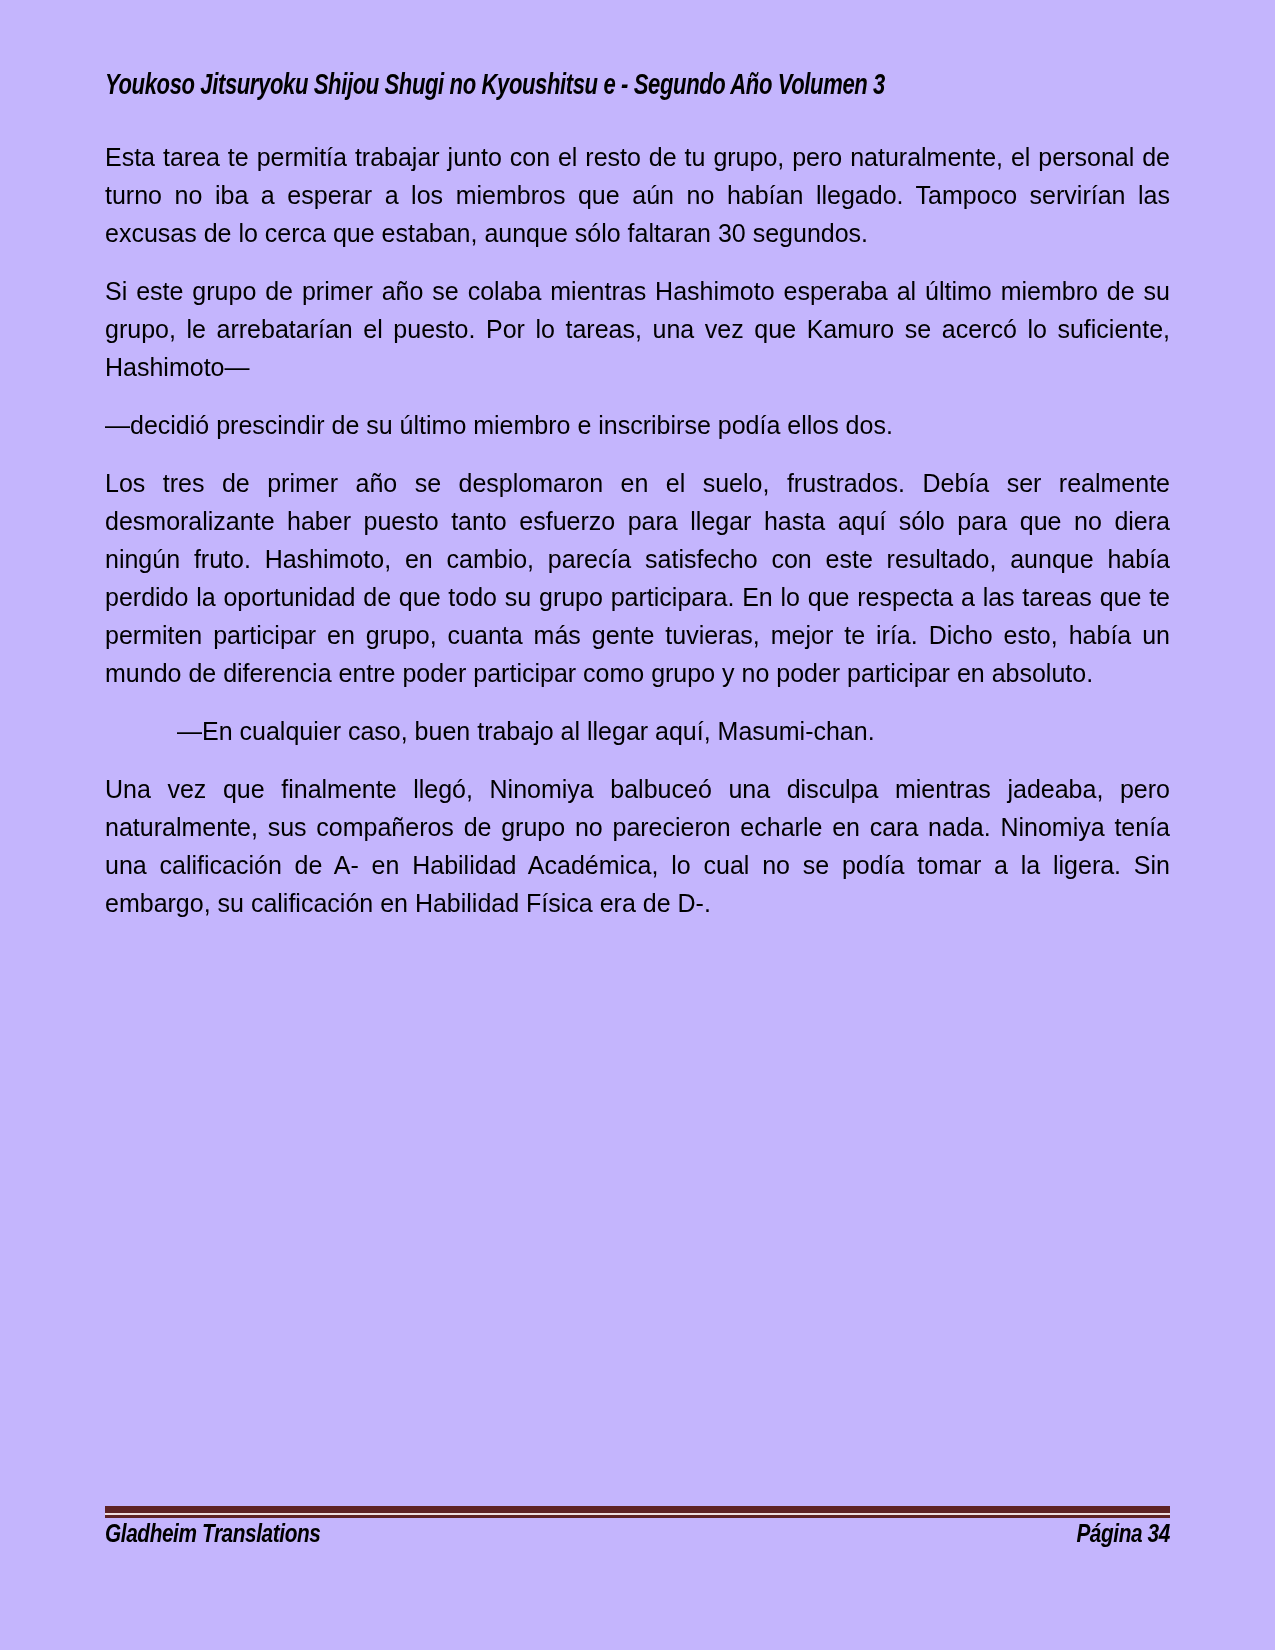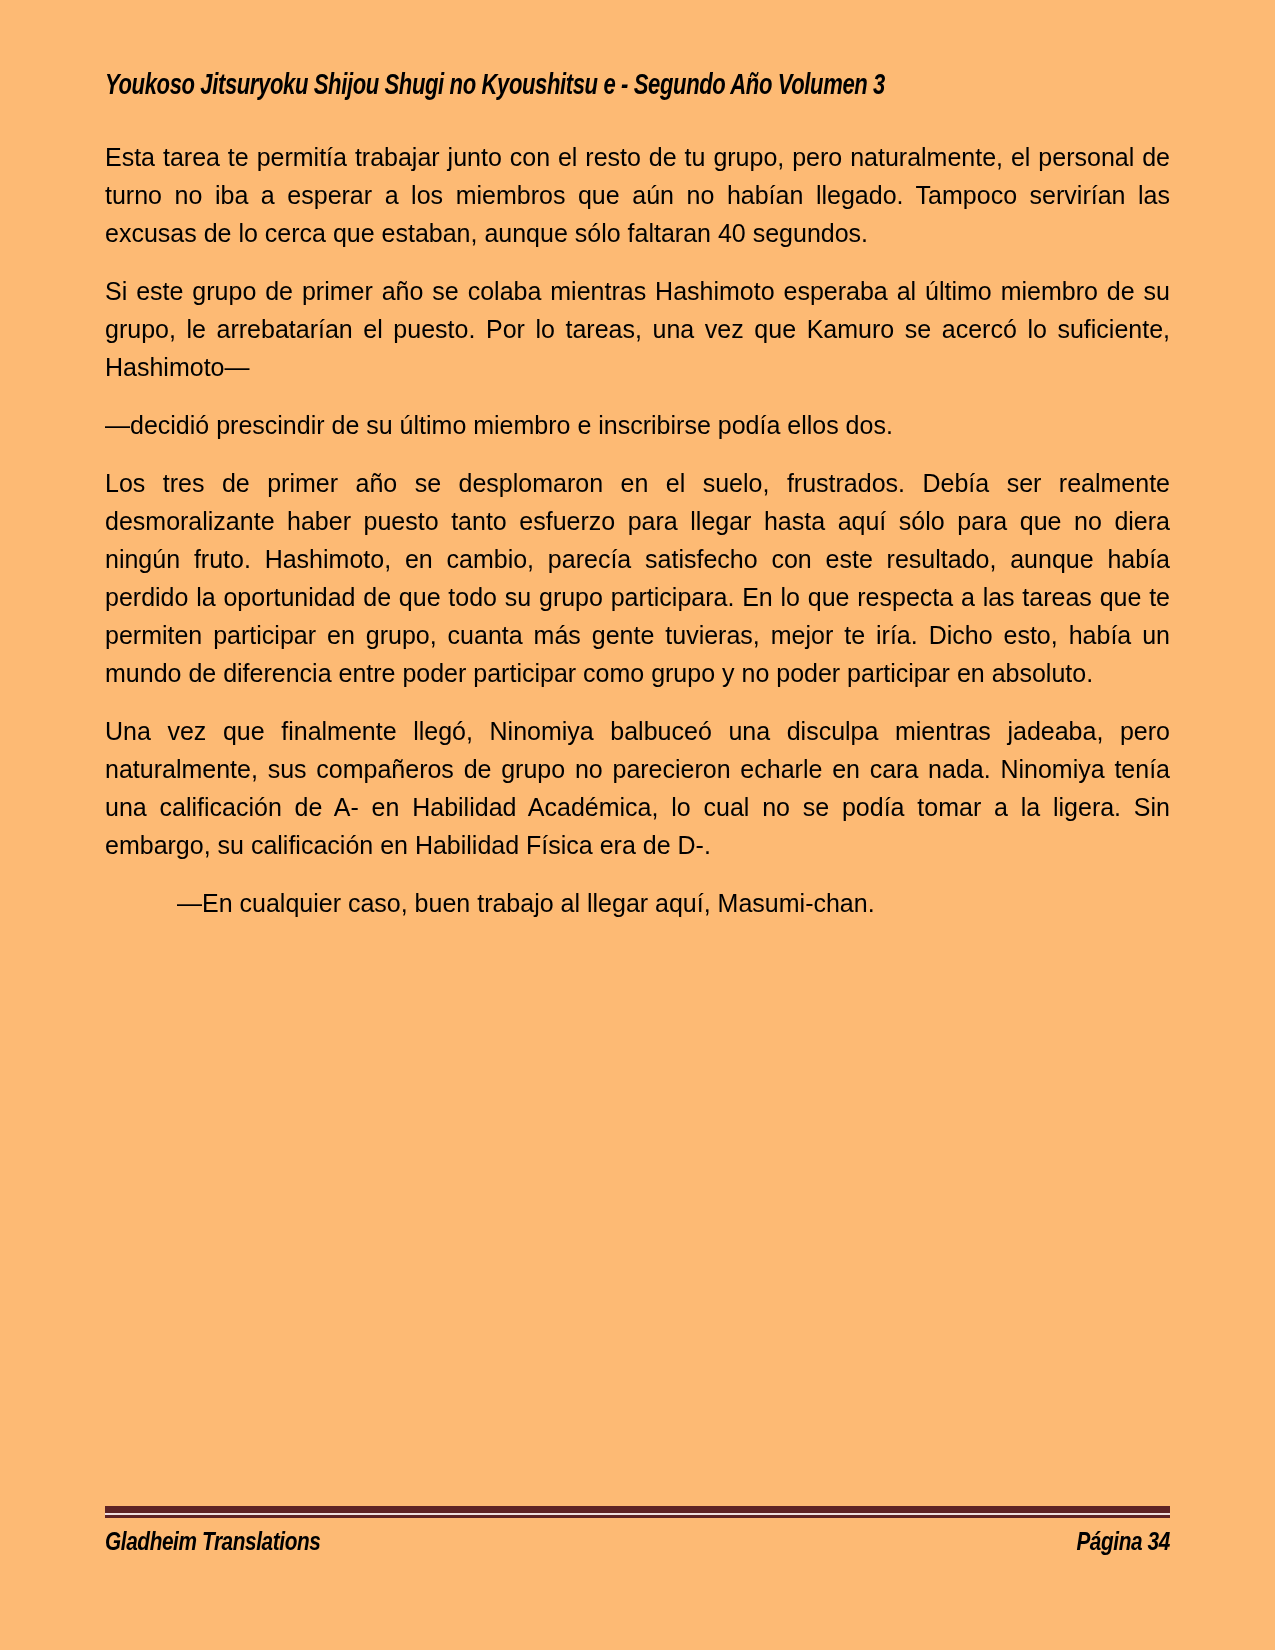--- a/index.html
+++ b/index.html
@@ -4,21 +4,21 @@
 <style>
   html, body {
     margin: 0;
     padding: 0;
     background: #ffffff;
   }
   .page {
     position: relative;
     width: 1275px;
     height: 1650px;
-    background: #fdba74;
+    background: #c4b5fd;
     overflow: hidden;
     font-family: "Liberation Sans", sans-serif;
     color: #000000;
     text-decoration: underline;
   }
 
   
   .doc-header {
     position: absolute;
     top: 68px;
@@ -62,21 +62,20 @@
     position: absolute;
     left: 105px;
     right: 105px;
     top: 1506px;
   }
   .footer-rule {
     height: 12px;
     width: 100%;
   }
   .footer-row {
-    margin-top: 8px;
     display: flex;
     justify-content: space-between;
     align-items: flex-start;
   }
   .footer-text {
     display: inline-block;
     font-family: "Liberation Sans", sans-serif;
     font-weight: bold;
     font-style: italic;
     font-size: 26px;
@@ -90,26 +89,26 @@
 </head>
 <body>
 
 <div class="page">
 
   <div class="doc-header">
     <span class="doc-title">Youkoso Jitsuryoku Shijou Shugi no Kyoushitsu e - Segundo Año Volumen 3</span>
   </div>
 
   <div class="doc-body">
-    <p class="para normal">Esta tarea te permitía trabajar junto con el resto de tu grupo, pero naturalmente, el personal de turno no iba a esperar a los miembros que aún no habían llegado. Tampoco servirían las excusas de lo cerca que estaban, aunque sólo faltaran 40 segundos.</p>
+    <p class="para normal">Esta tarea te permitía trabajar junto con el resto de tu grupo, pero naturalmente, el personal de turno no iba a esperar a los miembros que aún no habían llegado. Tampoco servirían las excusas de lo cerca que estaban, aunque sólo faltaran 30 segundos.</p>
     <p class="para normal">Si este grupo de primer año se colaba mientras Hashimoto esperaba al último miembro de su grupo, le arrebatarían el puesto. Por lo tareas, una vez que Kamuro se acercó lo suficiente, Hashimoto—</p>
     <p class="para normal">—decidió prescindir de su último miembro e inscribirse podía ellos dos.</p>
     <p class="para normal">Los tres de primer año se desplomaron en el suelo, frustrados. Debía ser realmente desmoralizante haber puesto tanto esfuerzo para llegar hasta aquí sólo para que no diera ningún fruto. Hashimoto, en cambio, parecía satisfecho con este resultado, aunque había perdido la oportunidad de que todo su grupo participara. En lo que respecta a las tareas que te permiten participar en grupo, cuanta más gente tuvieras, mejor te iría. Dicho esto, había un mundo de diferencia entre poder participar como grupo y no poder participar en absoluto.</p>
+    <p class="para dialogue">—En cualquier caso, buen trabajo al llegar aquí, Masumi-chan.</p>
     <p class="para normal">Una vez que finalmente llegó, Ninomiya balbuceó una disculpa mientras jadeaba, pero naturalmente, sus compañeros de grupo no parecieron echarle en cara nada. Ninomiya tenía una calificación de A- en Habilidad Académica, lo cual no se podía tomar a la ligera. Sin embargo, su calificación en Habilidad Física era de D-.</p>
-    <p class="para dialogue">—En cualquier caso, buen trabajo al llegar aquí, Masumi-chan.</p>
   </div>
 
   <div class="doc-footer">
     <div class="footer-rule" style="background: linear-gradient(rgb(94, 35, 36) 0px, rgb(94, 35, 36) 7px, rgb(239, 223, 223) 7px, rgb(239, 223, 223) 9px, rgb(94, 35, 36) 9px, rgb(94, 35, 36) 12px);"></div>
     <div class="footer-row">
       <span class="footer-text left">Gladheim Translations</span>
       <span class="footer-text right">Página 34</span>
     </div>
   </div>
 

